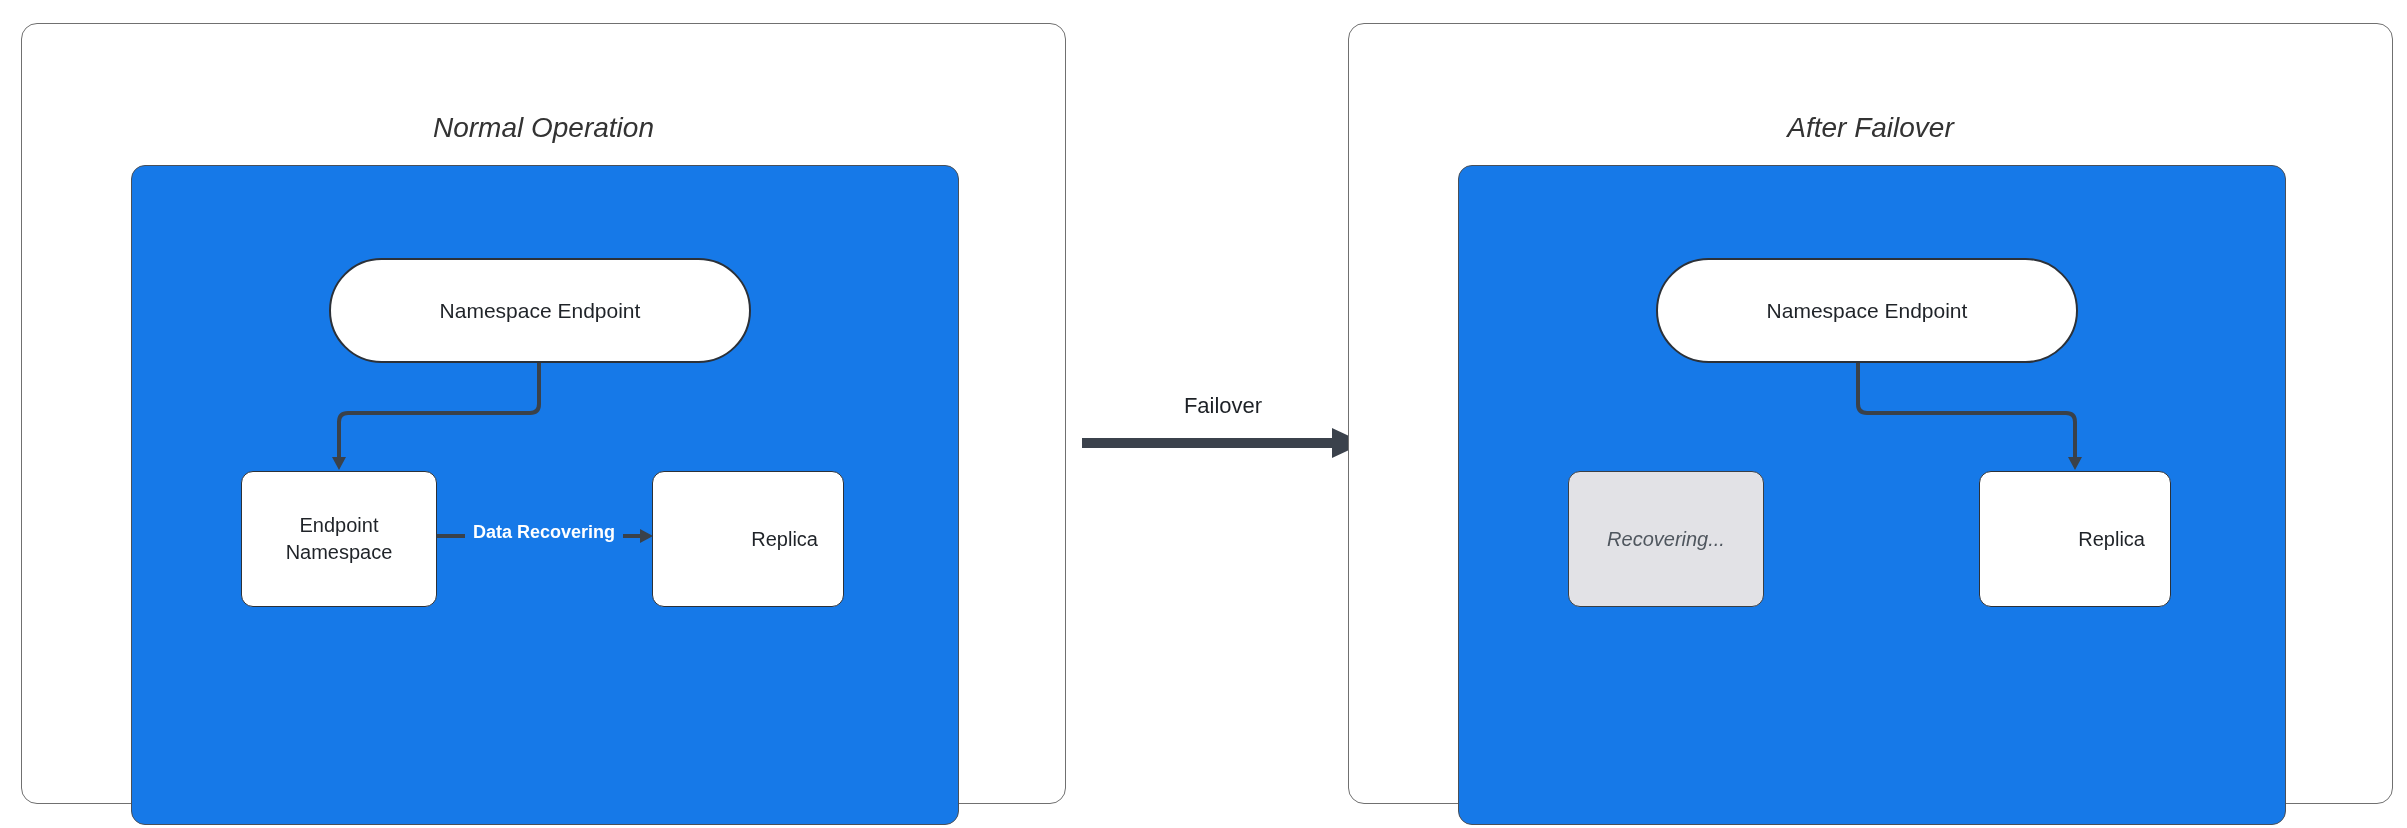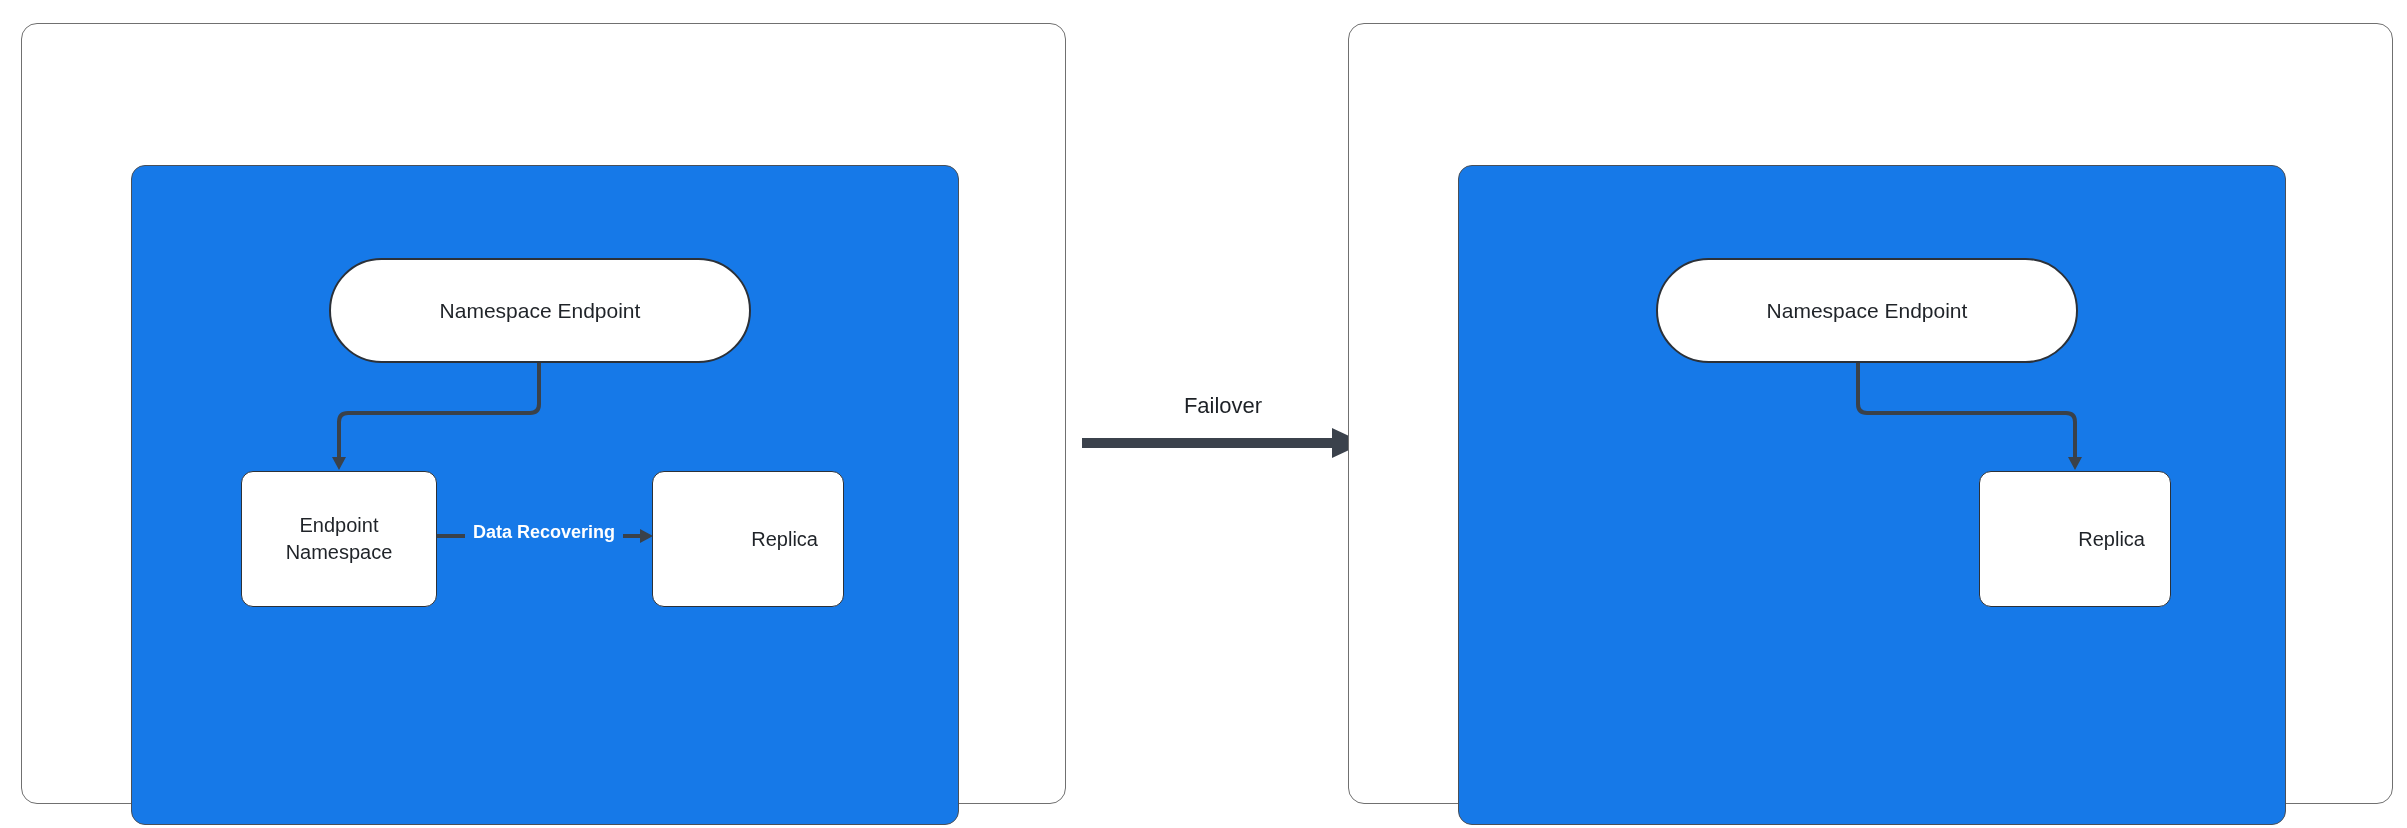--- a/index.html
+++ b/index.html
@@ -94,20 +94,21 @@
     text-align:center;font-size:22px;line-height:28px;color:#1D2126;
   }
   .transition-svg{position:absolute;left:0;bottom:0;display:block;}
 </style>
 </head>
 <body>
 
 <div class="canvas">
 
   <section class="panel panel-left">
+    <div class="panel-title">Normal Operation</div>
 
     <div class="cluster">
       <svg class="edges" viewBox="0 0 828 532">
         <defs>
           <marker id="ah1" markerUnits="userSpaceOnUse" markerWidth="15" markerHeight="16" refX="1" refY="8" orient="auto">
             <polygon points="1,1 14,8 1,15" fill="#3A4149"></polygon>
           </marker>
         </defs>
         <path d="M407,197 L407,238 Q407,247 398,247 L216,247 Q207,247 207,256 L207,291" marker-end="url(#ah1)"></path>
         <path d="M304,370 L508,370" marker-end="url(#ah1)"></path>
@@ -133,35 +134,39 @@
 
   <div class="transition">
     <div class="transition-label">Failover</div>
     <svg class="transition-svg" width="282" height="38" viewBox="0 0 282 38">
       <rect x="0" y="14" width="252" height="10" fill="#3B424C"></rect>
       <polygon points="250,4 282,19 250,34" fill="#3B424C"></polygon>
     </svg>
   </div>
 
   <section class="panel panel-right">
+    <div class="panel-title">After Failover</div>
 
     <div class="cluster">
       <svg class="edges" viewBox="0 0 828 532">
         <defs>
           <marker id="ah2" markerUnits="userSpaceOnUse" markerWidth="15" markerHeight="16" refX="1" refY="8" orient="auto">
             <polygon points="1,1 14,8 1,15" fill="#3A4149"></polygon>
           </marker>
         </defs>
         <path d="M399,197 L399,238 Q399,247 408,247 L607,247 Q616,247 616,256 L616,291" marker-end="url(#ah2)"></path>
       </svg>
 
       <div class="stadium">
         <span>Namespace Endpoint</span>
       </div>
 
+      <div class="node-box node-left node-gray">
+        <span>Recovering...</span>
+      </div>
 
       <div class="node-box node-right">
         <span>Replica</span>
       </div>
     </div>
   </section>
 
 </div>
 
 </body></html>

